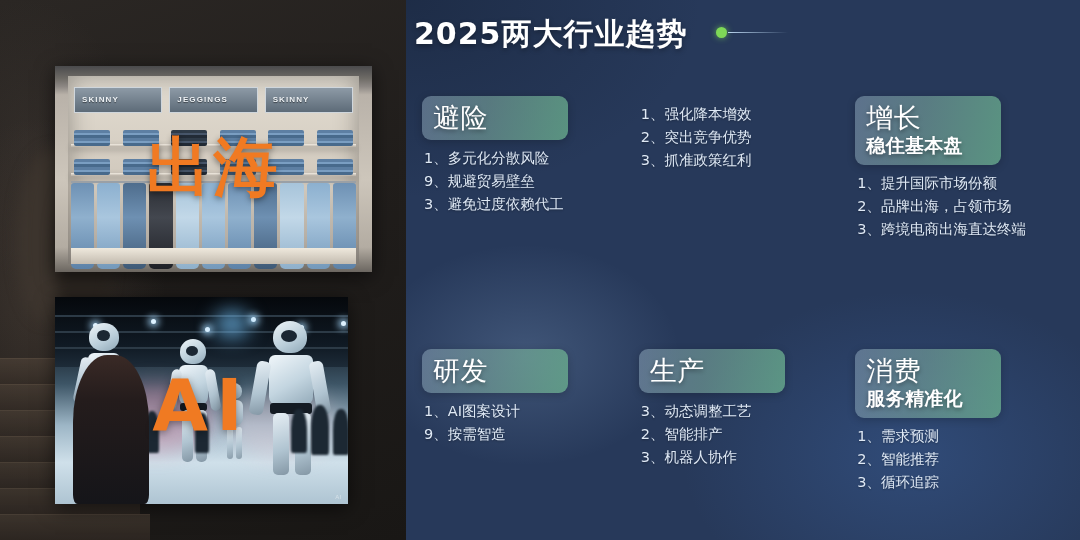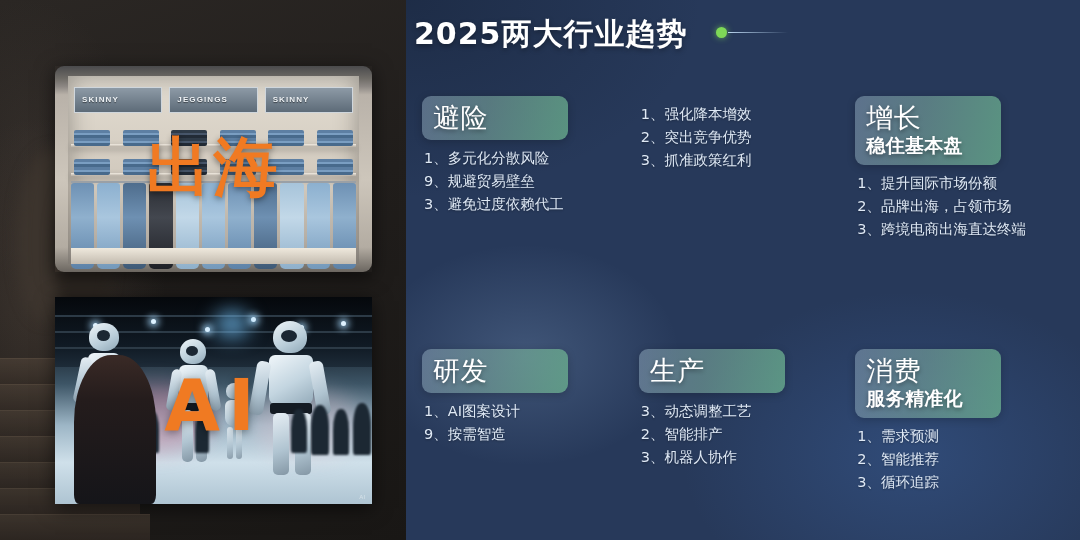--- a/index.html
+++ b/index.html
@@ -22,21 +22,20 @@
   .stair { position:absolute; left:0; height:26px; background:linear-gradient(180deg,#55483c,#3a3029); border-top:1px solid #6b5b4b; }
   .blurPerson { position:absolute; border-radius:48% 48% 40% 40%; filter:blur(7px); }
 
   
   .img-card { position:absolute; overflow:hidden; }
   .img1 { left:55px; top:66px; width:317px; height:206px;
           box-shadow:0 4px 18px rgba(0,0,0,.6); }
   .store {
     position:absolute; inset:0;
     background:linear-gradient(180deg,#4a4a4c 0%,#6e6b66 6%,#8d8884 10%,#b9b2a9 14%,#cdc6bb 55%,#b3aca2 88%,#6b6660 100%);
-    border-radius:9px;
   }
   .store-frame { position:absolute; left:4%; top:5%; right:4%; bottom:4%;
     background:linear-gradient(180deg,#e3ddd2,#cfc7bb 60%,#a9a299);
     box-shadow:inset 0 0 24px rgba(0,0,0,.35); }
   .sign-row { position:absolute; left:6%; top:10%; right:6%; height:13%;
     display:flex; gap:2.5%; }
   .sign { flex:1; background:linear-gradient(180deg,#8d9aa6,#5d6b78);
     border:1px solid #cfd6dc; display:flex; align-items:center;
     justify-content:flex-start; padding-left:7px; }
   .sign span { color:#eef2f5; font-size:8px; font-weight:700; letter-spacing:1.1px;
@@ -58,21 +57,21 @@
   .floor { position:absolute; left:5%; right:5%; bottom:4%; height:16px;
     background:linear-gradient(180deg,#efe9dd,#c3bbaf); }
   .img1-label {
     position:absolute; left:50%; top:50%; transform:translate(-50%,-52%);
     color:#f07a22; font-size:64px; font-weight:900; letter-spacing:3px;
     font-family:"DejaVu Sans","Liberation Sans",sans-serif;
     text-shadow:0 2px 6px rgba(0,0,0,.45);
   }
 
   
-  .img2 { left:55px; top:297px; width:317px; height:207px;
+  .img2 { left:55px; top:297px; width:293px; height:207px;
           box-shadow:0 4px 18px rgba(0,0,0,.6);padding-left:44px; }
   .expo { position:absolute; inset:0;
     background:linear-gradient(180deg,#0b1118 0%,#16202b 22%,#3d5566 42%,#9db6c6 62%,#cfe0ea 80%,#aec4d2 100%); }
   .ceiling { position:absolute; left:0; top:0; width:100%; height:34%;
     background:linear-gradient(180deg,#05080c,#101a24 70%,#1d2b38);
   }
   .truss { position:absolute; left:0; width:100%; height:2px; background:#2c3a46; }
   .spot { position:absolute; width:5px; height:5px; border-radius:50%;
     background:#dff2ff; box-shadow:0 0 7px 3px rgba(170,220,255,.8); }
   .glow { position:absolute; border-radius:50%; filter:blur(10px); }

